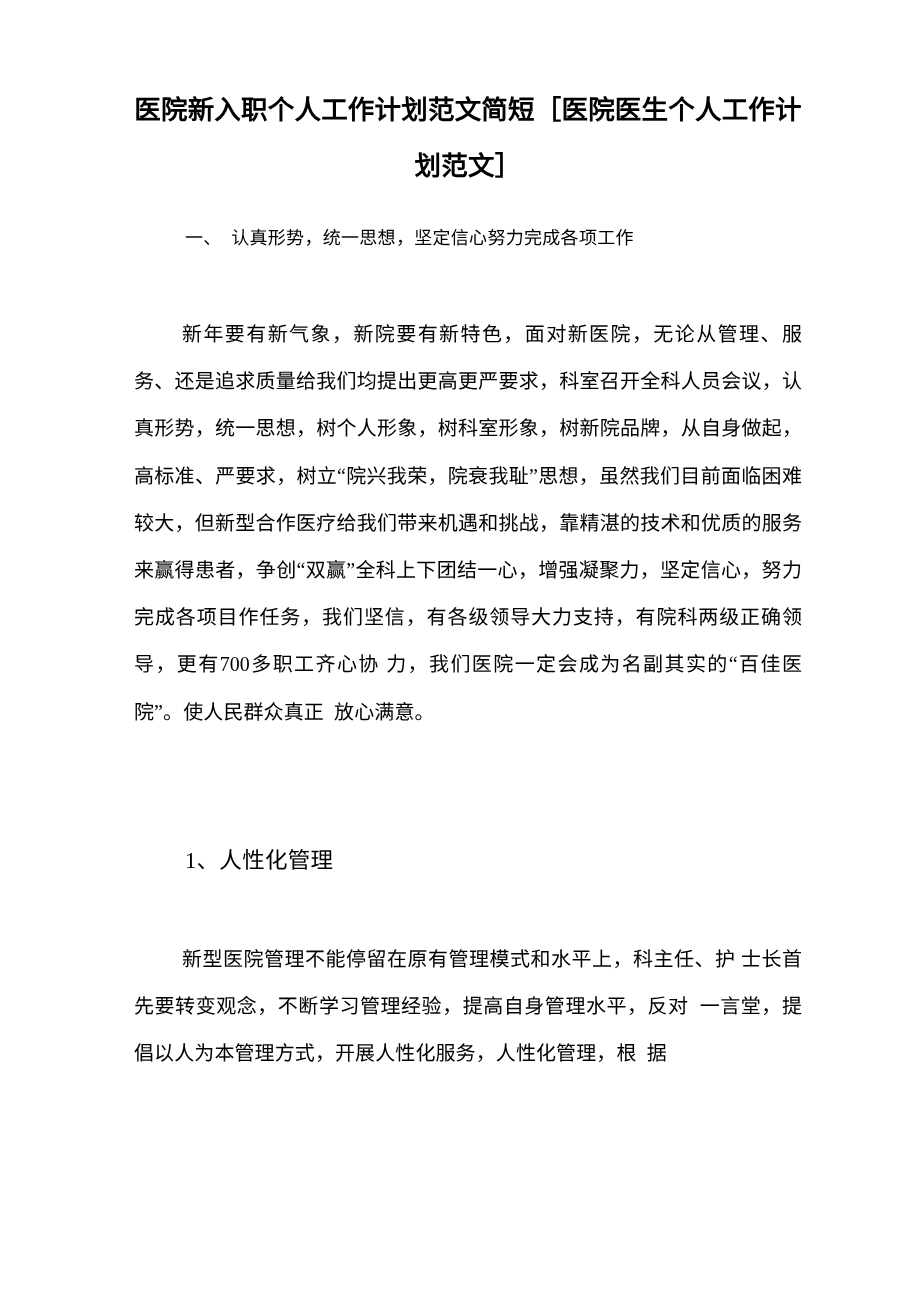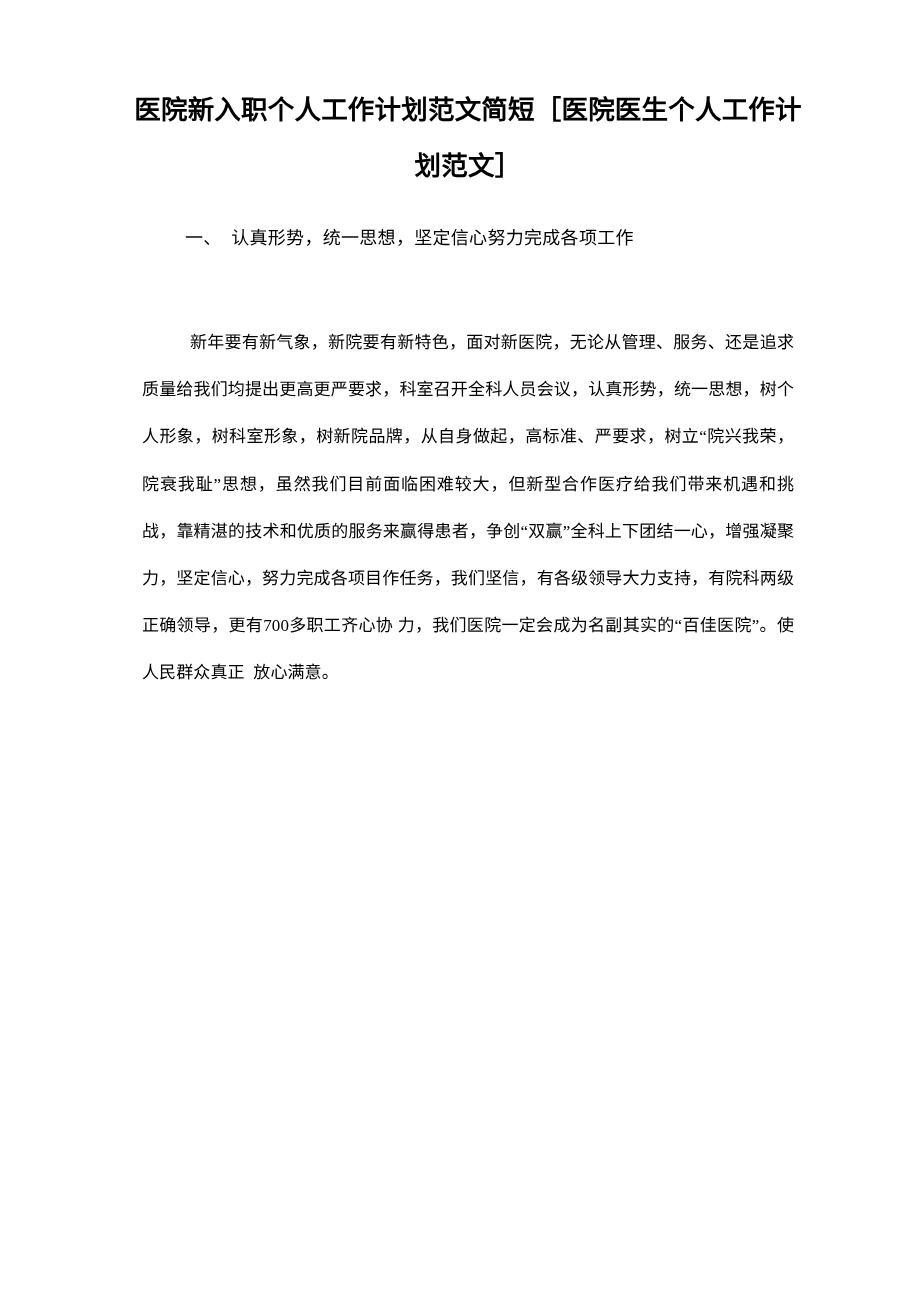--- a/index.html
+++ b/index.html
@@ -63,22 +63,22 @@
     font-size: 22.5px;
     font-weight: 400;
     line-height: 47px;
     padding-left: 55px;
     letter-spacing: 0.3px;
     white-space: pre;
   }
 
   
   .body-para {
-    margin: 12px;
-    font-size: 17px;
+    margin: 4px;
+    font-size: 20px;
     line-height: 47.2px;
     text-align: justify;
     text-justify: inter-character;
     text-indent: 48px;
     word-break: break-all;
     letter-spacing: 0.1px;
     white-space: pre-wrap;
   }
 
   
@@ -102,18 +102,20 @@
 
     <div class="gap-45"></div>
 
     <p class="body-para">新年要有新气象，新院要有新特色，面对新医院，无论从管理、服务、还是追求质量给我们均提出更高更严要求，科室召开全科人员会议，认真形势，统一思想，树个人形象，树科室形象，树新院品牌，从自身做起，高标准、严要求，树立“院兴我荣，院衰我耻”思想，虽然我们目前面临困难较大，但新型合作医疗给我们带来机遇和挑战，靠精湛的技术和优质的服务来赢得患者，争创“双赢”全科上下团结一心，增强凝聚力，坚定信心，努力完成各项目作任务，我们坚信，有各级领导大力支持，有院科两级正确领导，更有700多职工齐心协 力，我们医院一定会成为名副其实的“百佳医院”。使人民群众真正  放心满意。</p>
 
     <div class="gap-50"></div>
 
 
     <div class="gap-47"></div>
 
+    <h3 class="sub-heading">1、人性化管理</h3>
 
     <div class="gap-48"></div>
 
+    <p class="body-para">新型医院管理不能停留在原有管理模式和水平上，科主任、护 士长首先要转变观念，不断学习管理经验，提高自身管理水平，反对  一言堂，提倡以人为本管理方式，开展人性化服务，人性化管理，根  据</p>
 
   </div>
 </div>
 
 </body></html>

